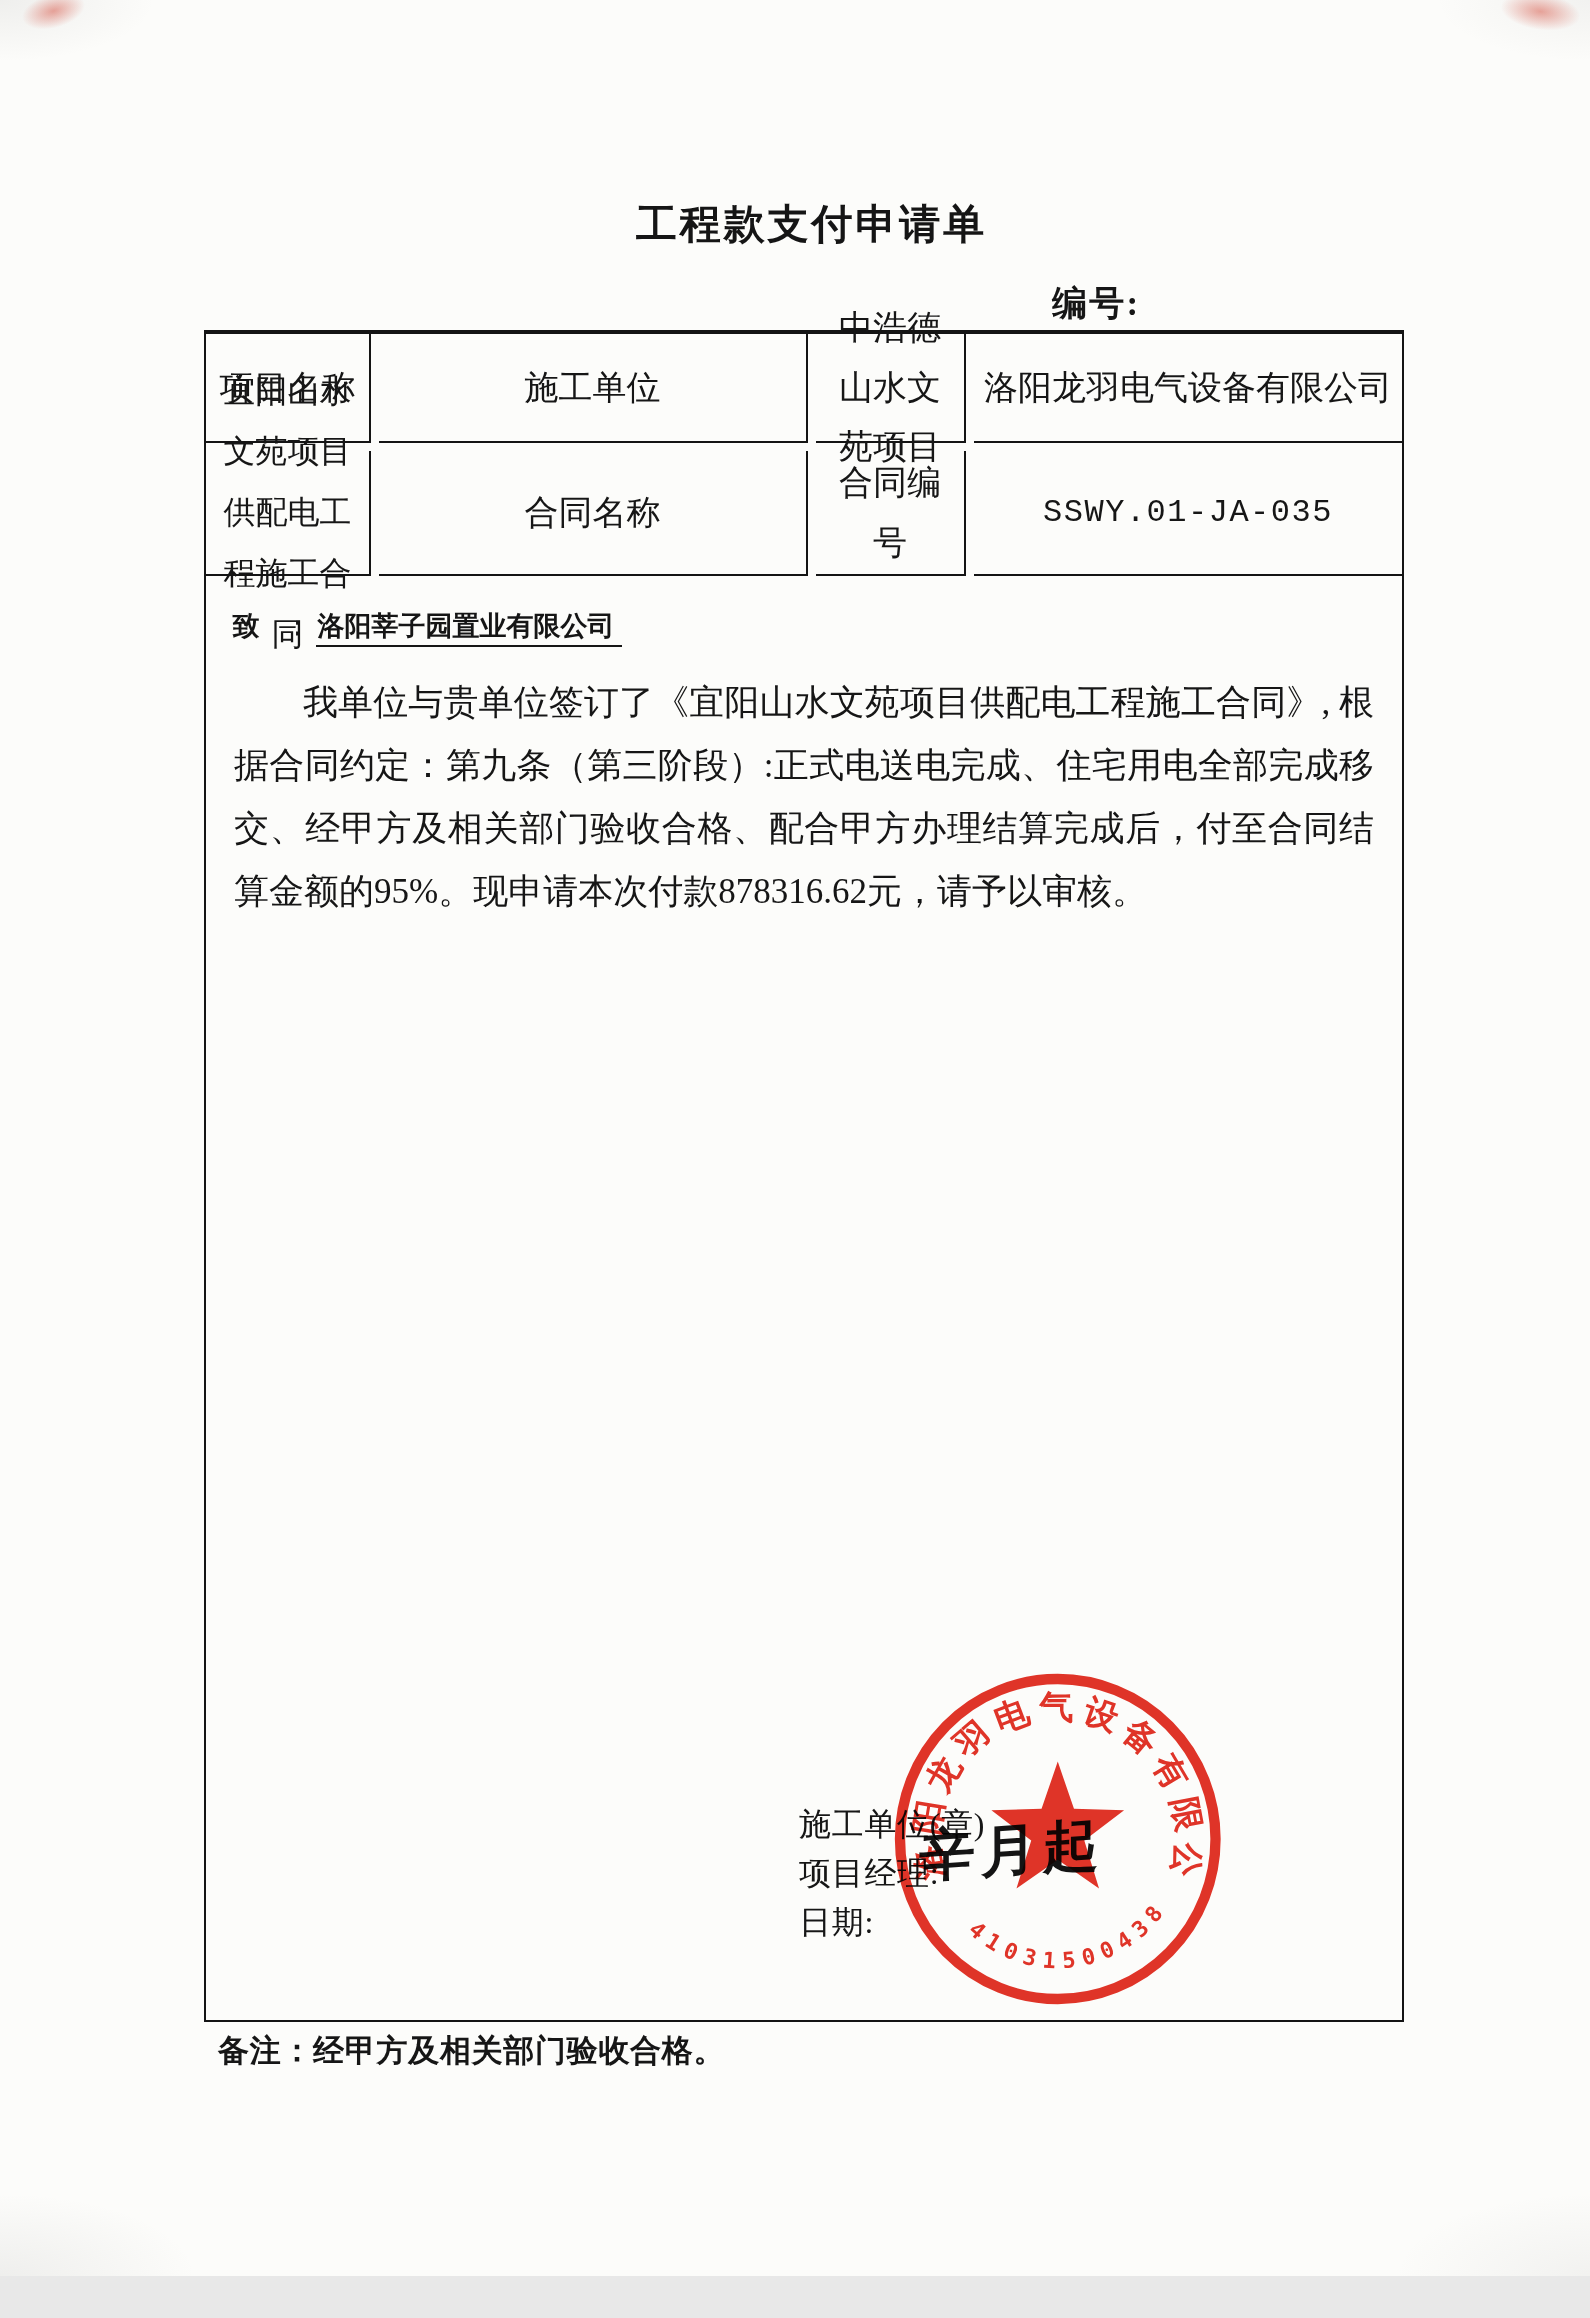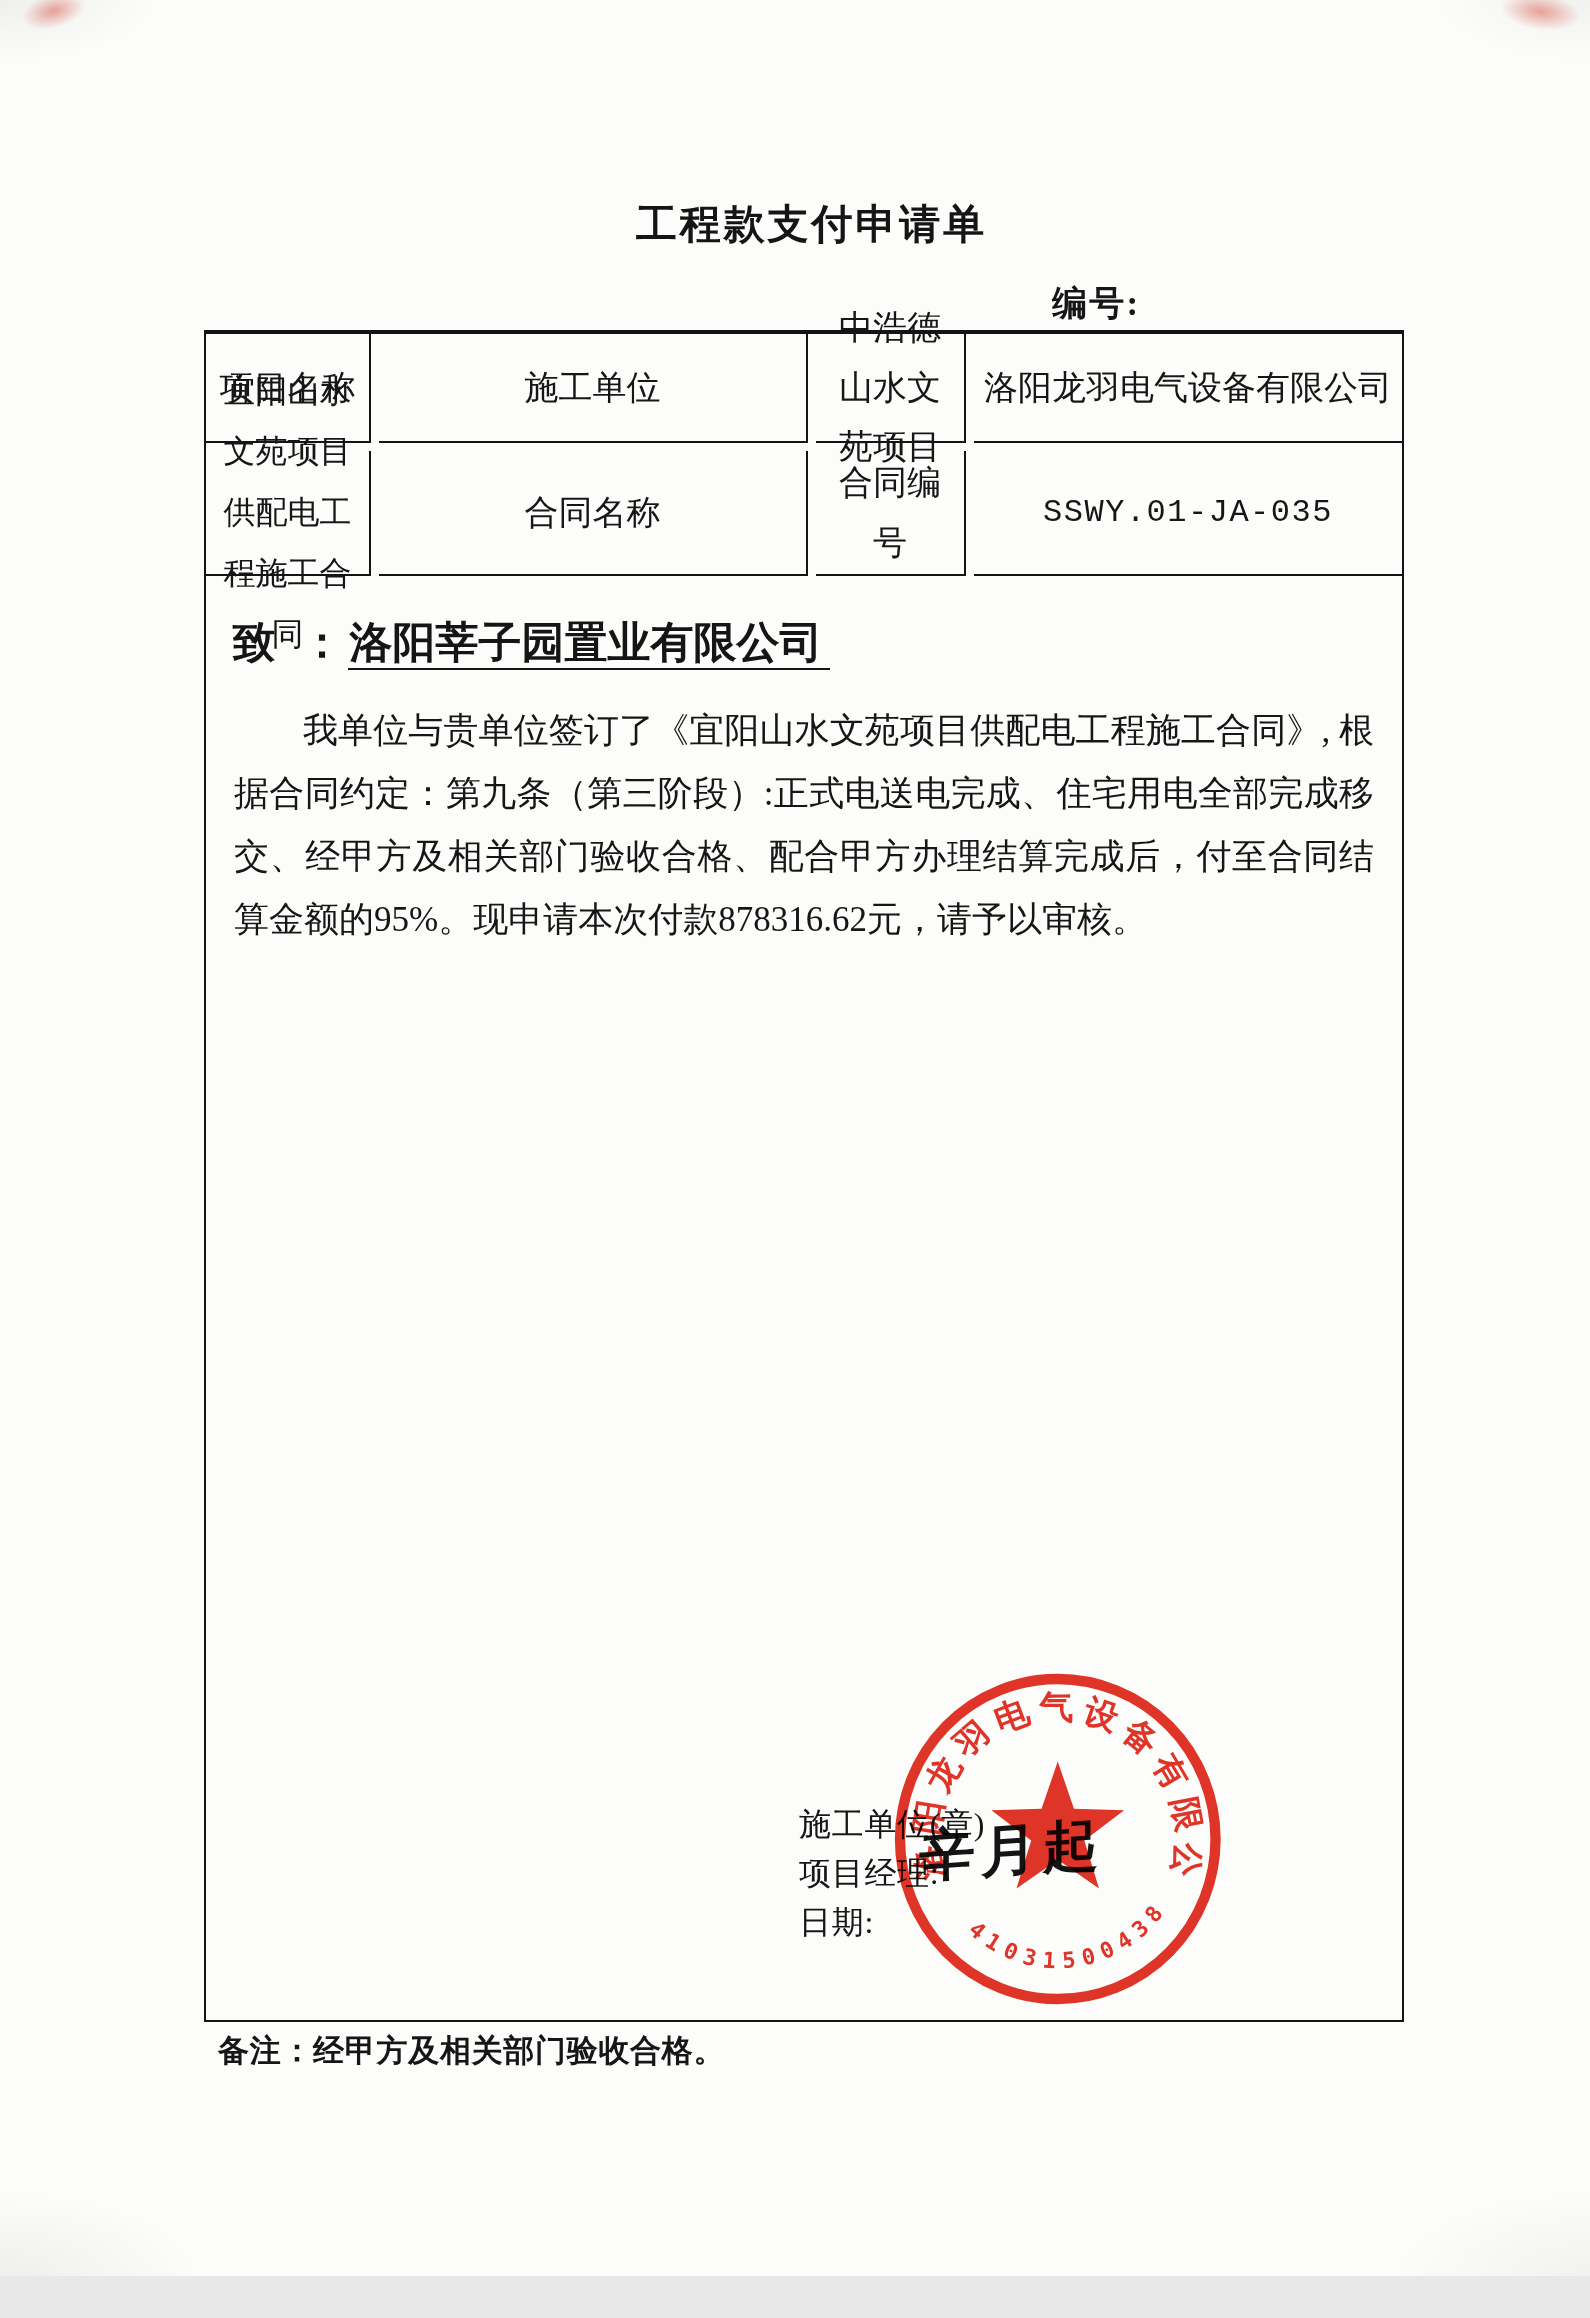--- a/index.html
+++ b/index.html
@@ -59,21 +59,21 @@
   .cell.contract-name{font-size:32px;line-height:1.9;padding:4.4px 5.9px;}
   .cell.mono{font-family:"Liberation Mono","DejaVu Sans Mono",monospace;font-size:32px;letter-spacing:1.5px;}
   .body-cell{
     grid-column:1 / -1;
     border-right:none;border-bottom:none;
     display:block;position:relative;
     text-align:left;padding:0;
   }
   .to-line{
     margin:20.6px 0 0 26.5px;
-    font-size:43px;font-weight:bold;color:#151515;
+    font-size:27px;font-weight:bold;color:#151515;font-family:Liberation Mono, monospace;
   }
   .to-line .to-colon{margin:0 4.4px 0 25px;}
   .to-line .to-company{
     border-bottom:2.9px solid #161616;padding:0 7.4px 2.9px 1.5px;
   }
   .main-paragraph{
     margin:19px 28px 0 28px;
     font-size:35px;line-height:63px;
     text-align:justify;text-justify:inter-ideograph;
     text-indent:69px;color:#161616;

